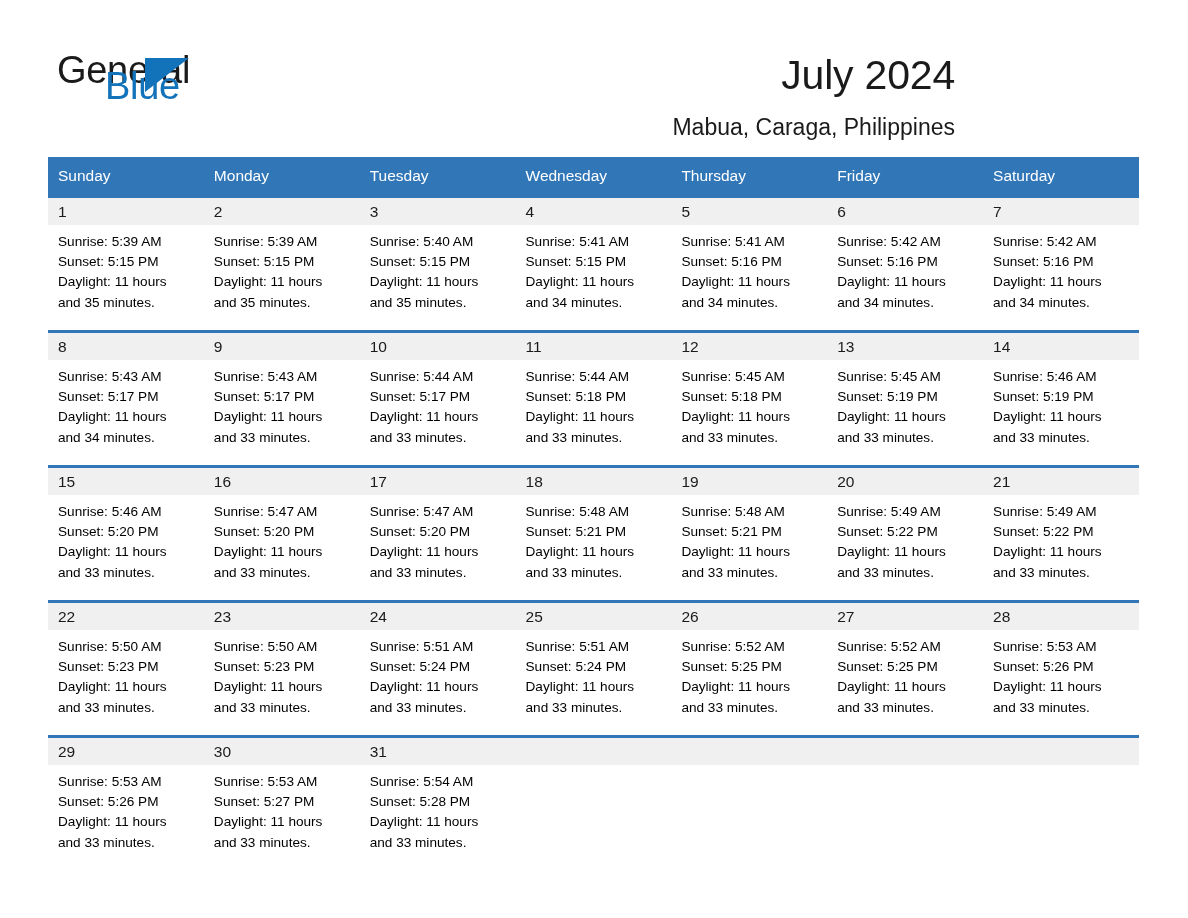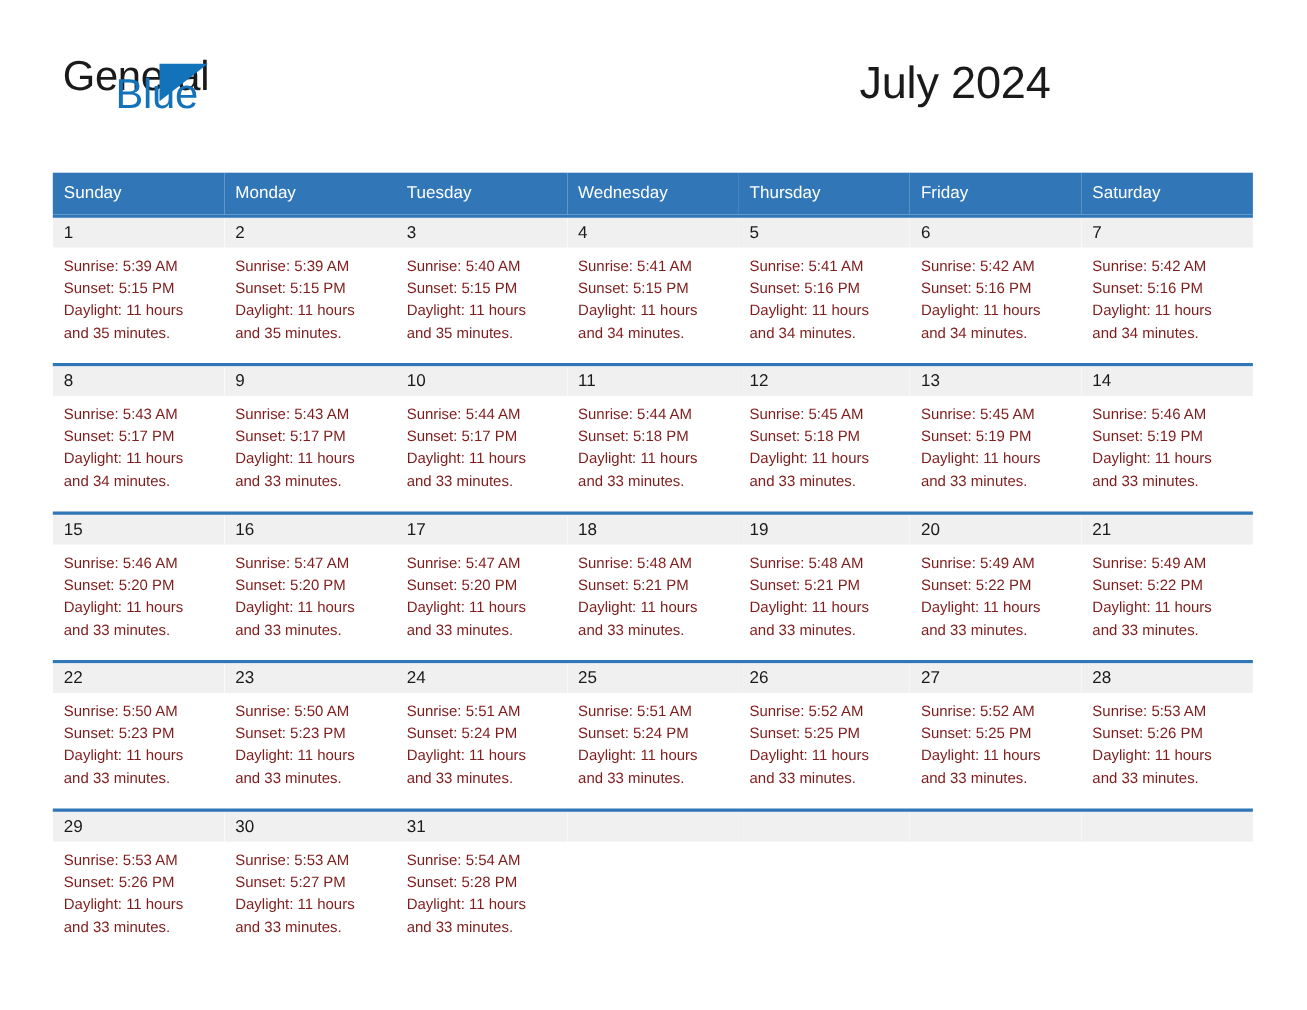--- a/index.html
+++ b/index.html
@@ -111,40 +111,41 @@
     height: 27px;
     padding-left: 10px;
     font-size: 15.5px;
     color: #1a1a1a;
     line-height: 27px;
   }
   .day-info {
     padding: 7px 10px 0 10px;
     font-size: 13.6px;
     line-height: 20.2px;
-    color: #7f1d1d;
+    color: #000000;
     white-space: pre-line;
   }
   .daynum-band.empty { background: #f0f0f0; }
 </style>
 </head>
 <body>
 
 <div class="page">
 
   <div class="header">
 
     <div class="logo">
       <span class="logo-general">General</span>
       <span class="logo-tri"></span>
       <span class="logo-blue">Blue</span>
     </div>
 
     <div class="title-block">
       <div class="cal-title">July 2024</div>
+      <div class="cal-subtitle">Mabua, Caraga, Philippines</div>
     </div>
 
   </div>
 
   <div class="calendar">
     <div class="cal-row" id="weekday-row">
         <div class="cal-cell weekday-header">Sunday</div>
         <div class="cal-cell weekday-header">Monday</div>
         <div class="cal-cell weekday-header">Tuesday</div>
         <div class="cal-cell weekday-header">Wednesday</div>

